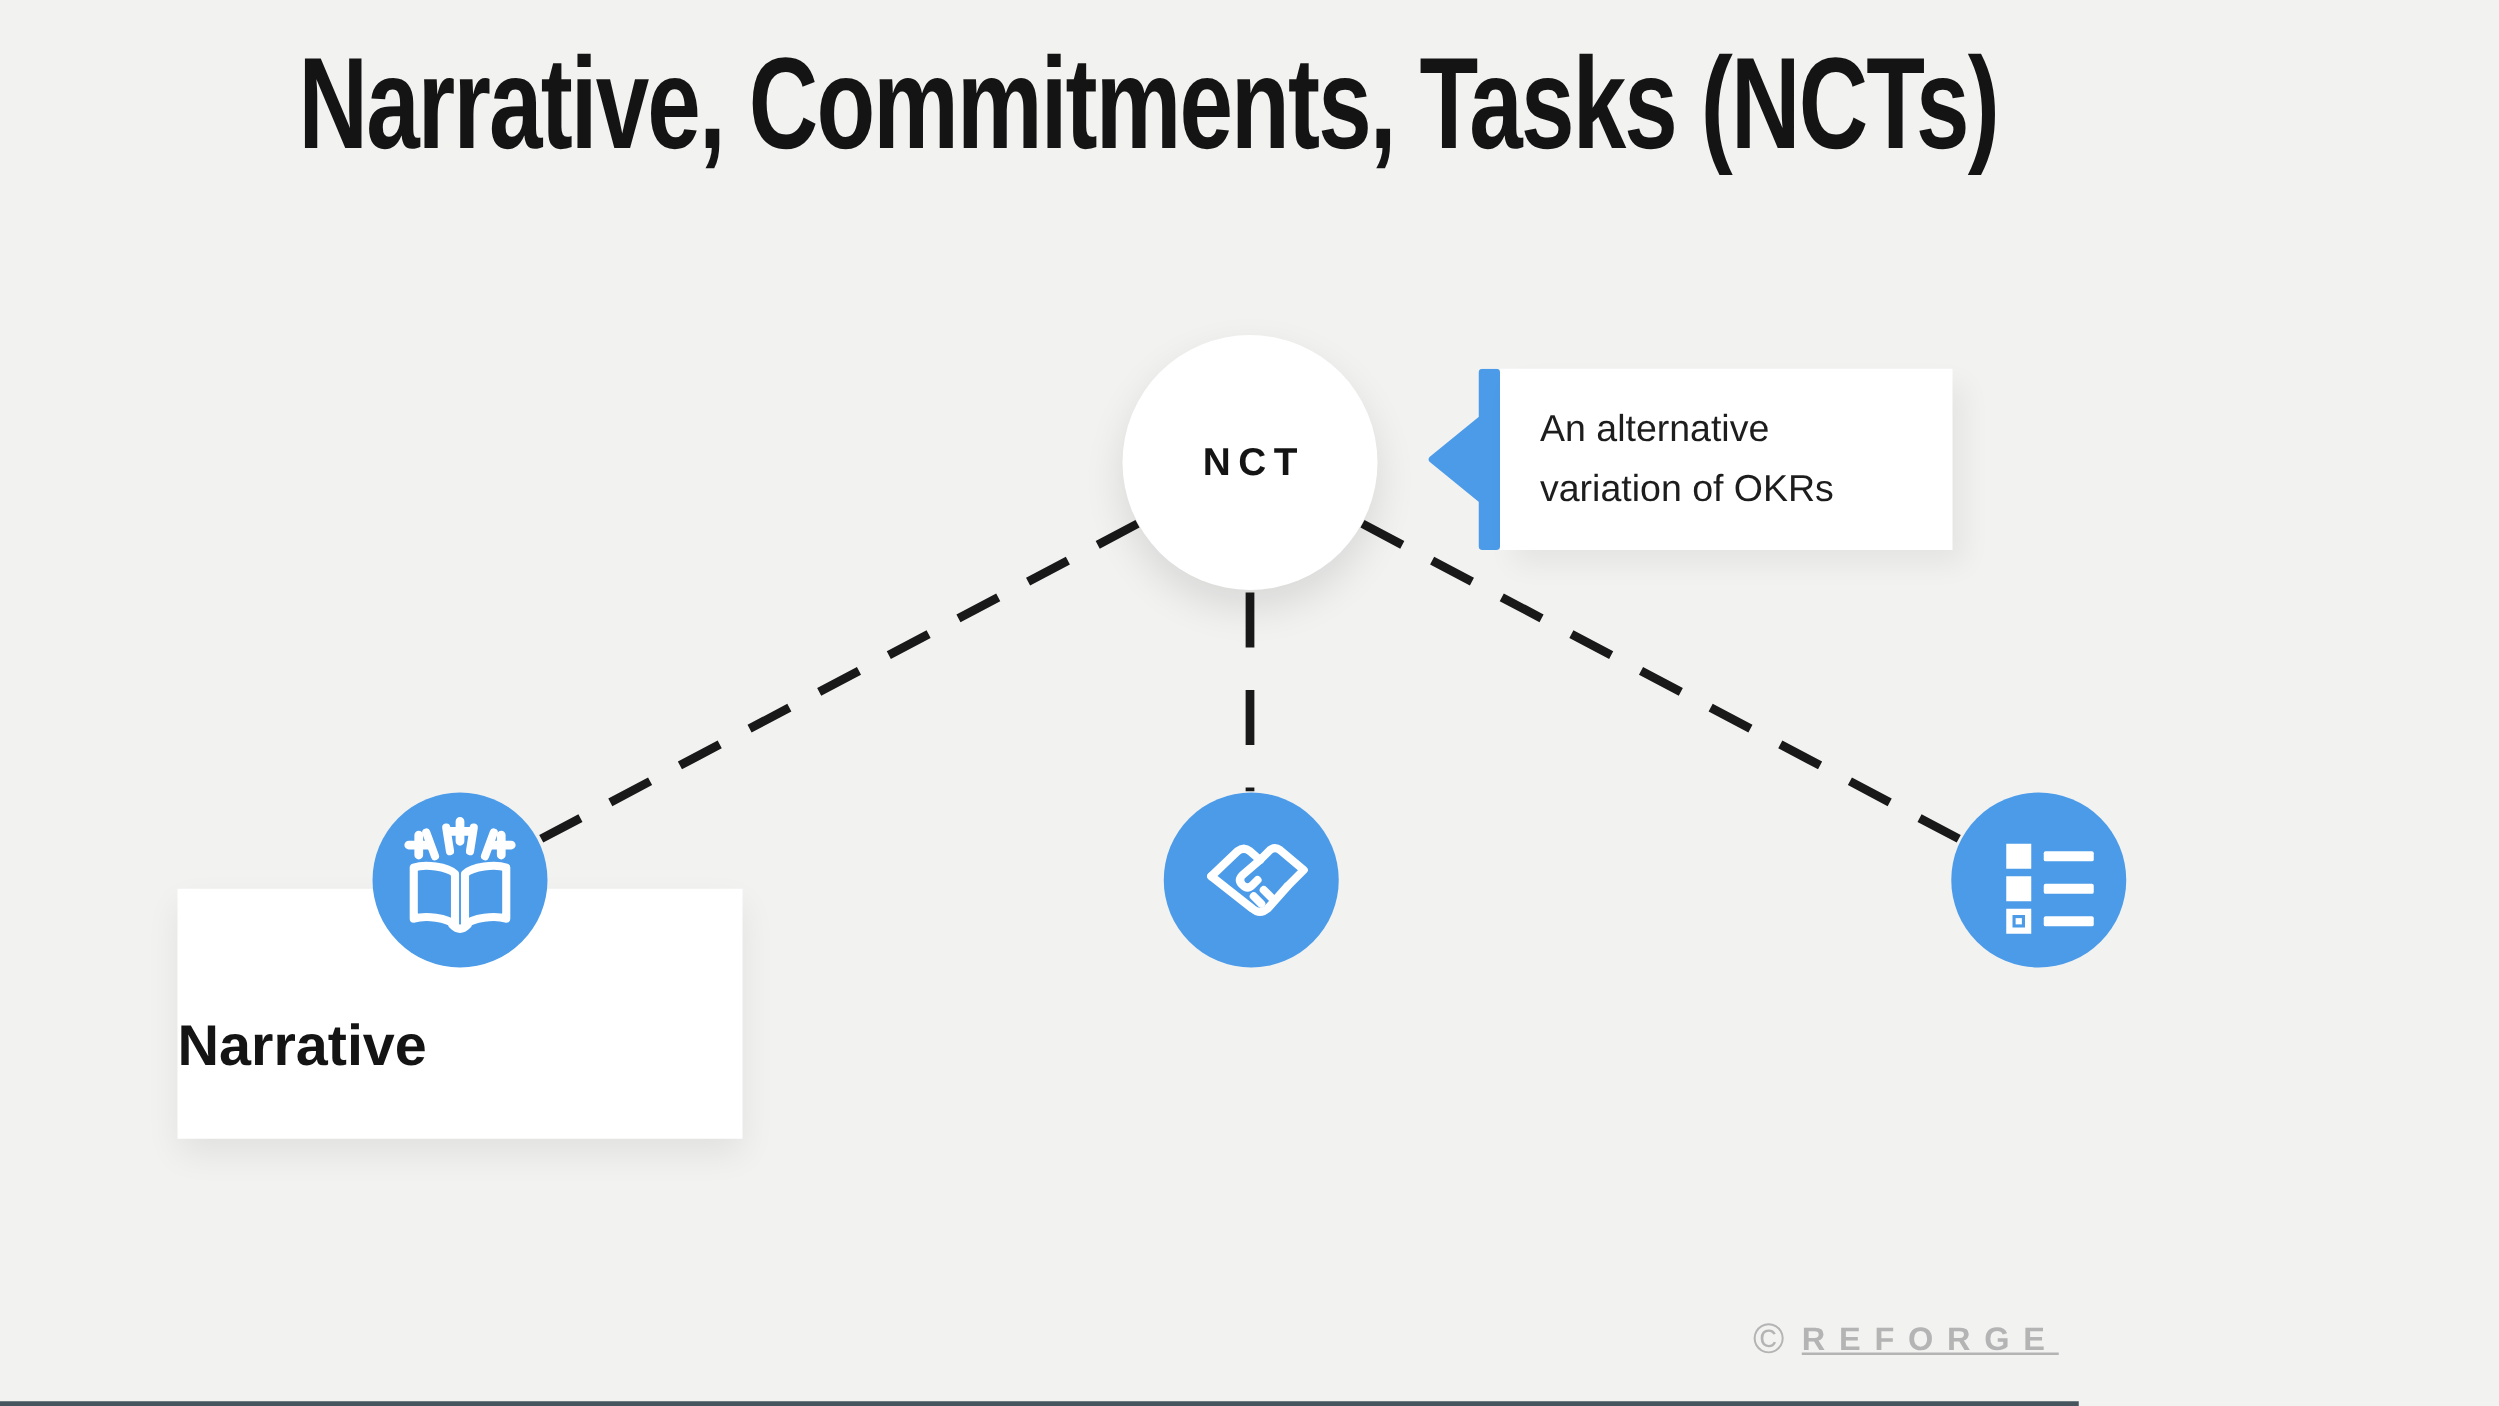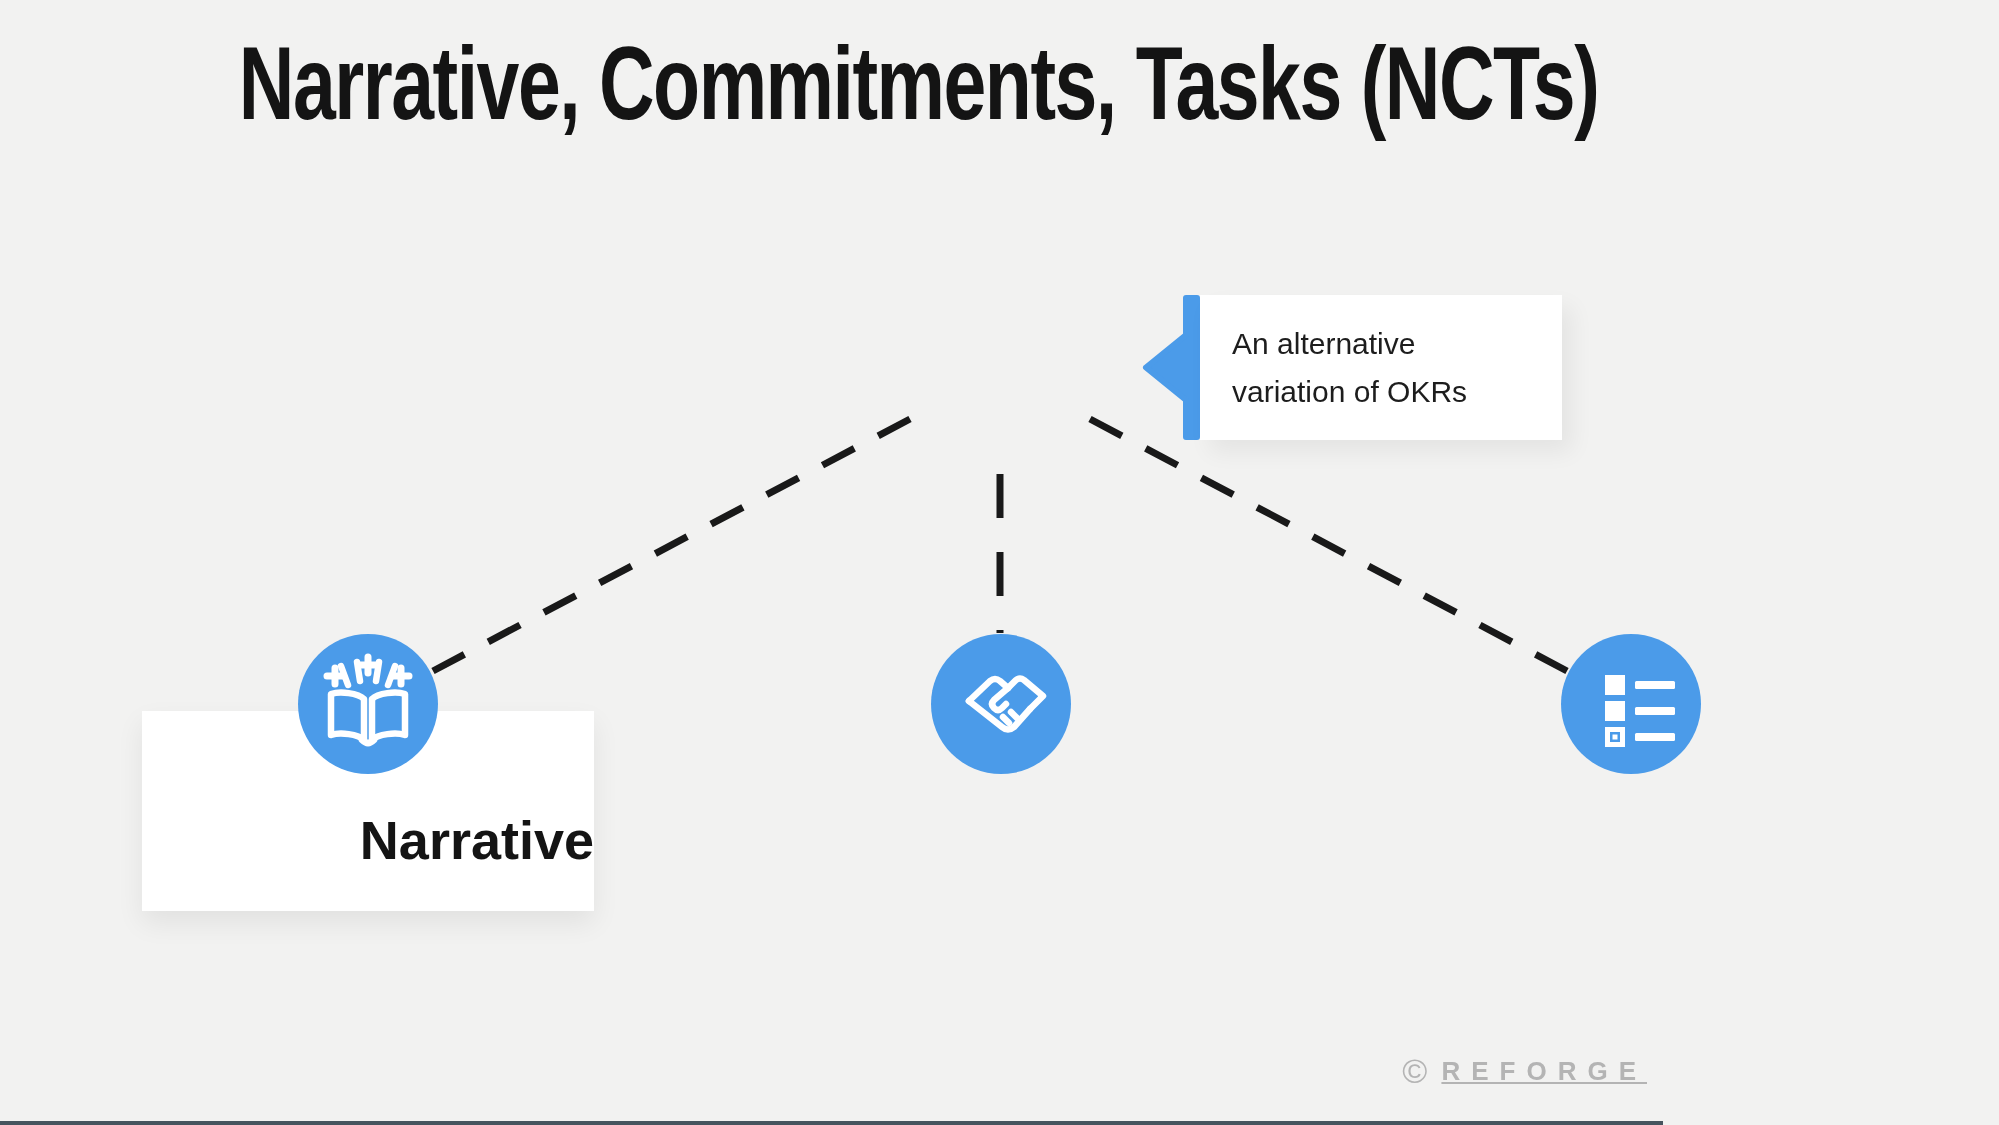--- a/index.html
+++ b/index.html
@@ -40,22 +40,22 @@
     display:flex;flex-direction:column;justify-content:center;
     padding-left:32px;
   }
   .callout-line{font-size:30px;color:#1d1d1d;line-height:48px;}
 
   
   .node-box{
     position:absolute;top:711px;width:452px;height:200px;background:var(--surface,#fff);
     box-shadow:0 12px 26px rgba(0,0,0,0.07);z-index:2;
   }
-  .node-label{position:absolute;top:98px;left:0;width:100%;text-align:right;
-    font-size:54px;font-weight:700;color:var(--ink,#141414);}
+  .node-label{position:absolute;top:98px;left:0;width:100%;text-align:left;
+    font-size:46px;font-weight:700;color:var(--ink,#141414);}
 
   
   .node-icon{
     position:absolute;top:634px;width:140px;height:140px;border-radius:50%;
     background:var(--accent,#4b9be9);z-index:4;
   }
   .node-icon svg{position:absolute;left:0;top:0;}
   .icon-stroke{fill:none;stroke:#fff;stroke-linecap:round;stroke-linejoin:round;}
 
   
@@ -76,20 +76,23 @@
   <div class="title-wrap">
     <div class="title">Narrative, Commitments, Tasks (NCTs)</div>
   </div>
 
   <svg class="connectors" width="1999" height="1125" viewBox="0 0 1999 1125">
     <line x1="910" y1="419" x2="433" y2="671" stroke-dasharray="36 27"></line>
     <line x1="1000" y1="474" x2="1000" y2="633" stroke-dasharray="44 34"></line>
     <line x1="1090" y1="419" x2="1567" y2="671" stroke-dasharray="36 27"></line>
   </svg>
 
+  <div class="nct-circle">
+    <span>NCT</span>
+  </div>
 
   <div class="callout">
     <svg class="callout-pointer" width="58" height="145" viewBox="0 0 58 145">
       <polygon points="44,3 55,3 55,142 44,142 44,105 4,72.5 44,40" style="fill:var(--accent,#4b9be9);stroke:var(--accent,#4b9be9);stroke-width:6;stroke-linejoin:round;"></polygon>
     </svg>
     <div class="callout-body">
       <div class="callout-line">An alternative</div>
       <div class="callout-line">variation of OKRs</div>
     </div>
   </div>

